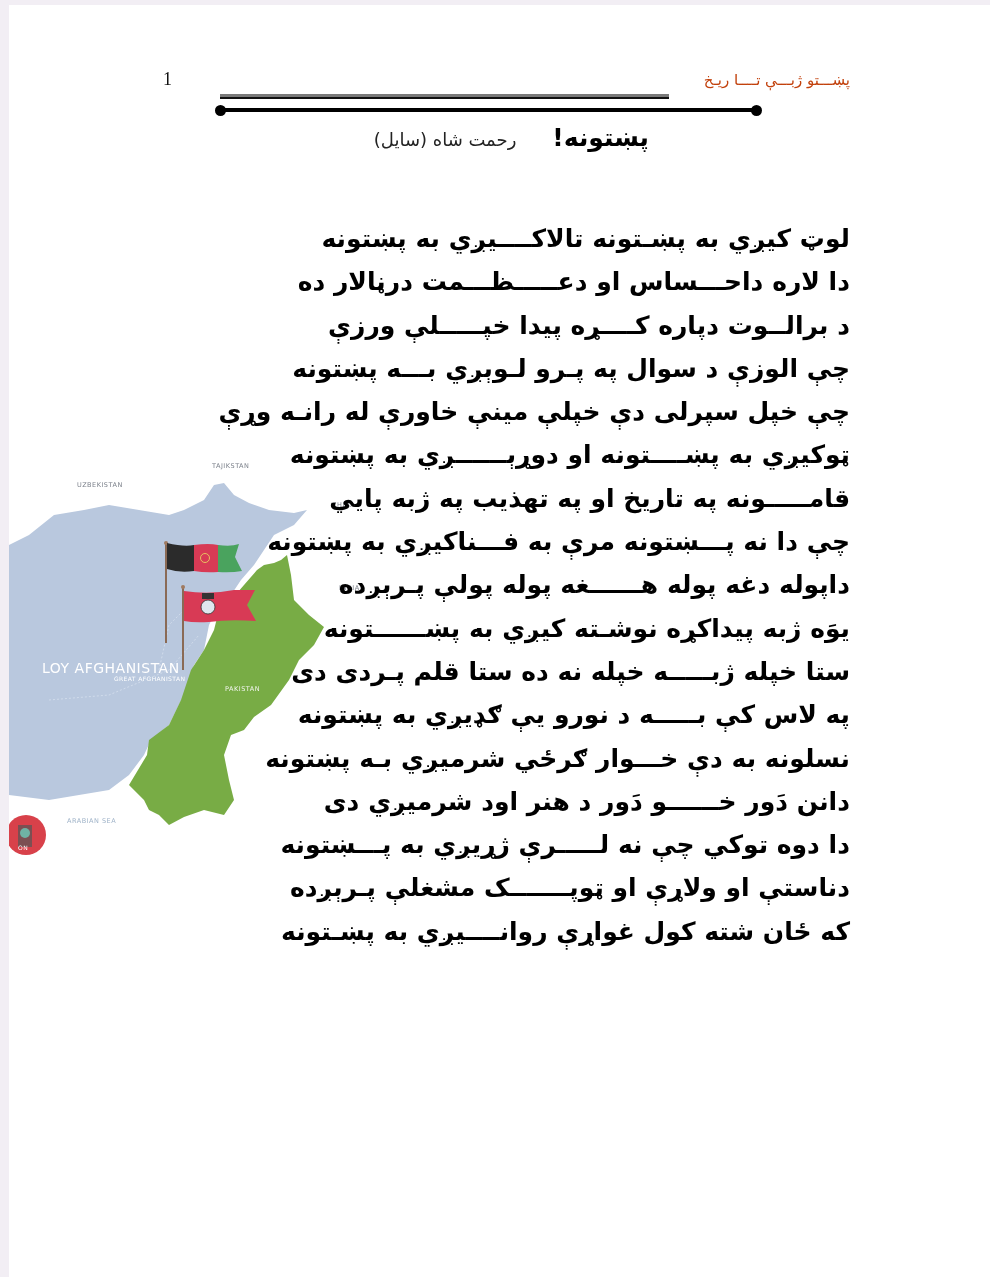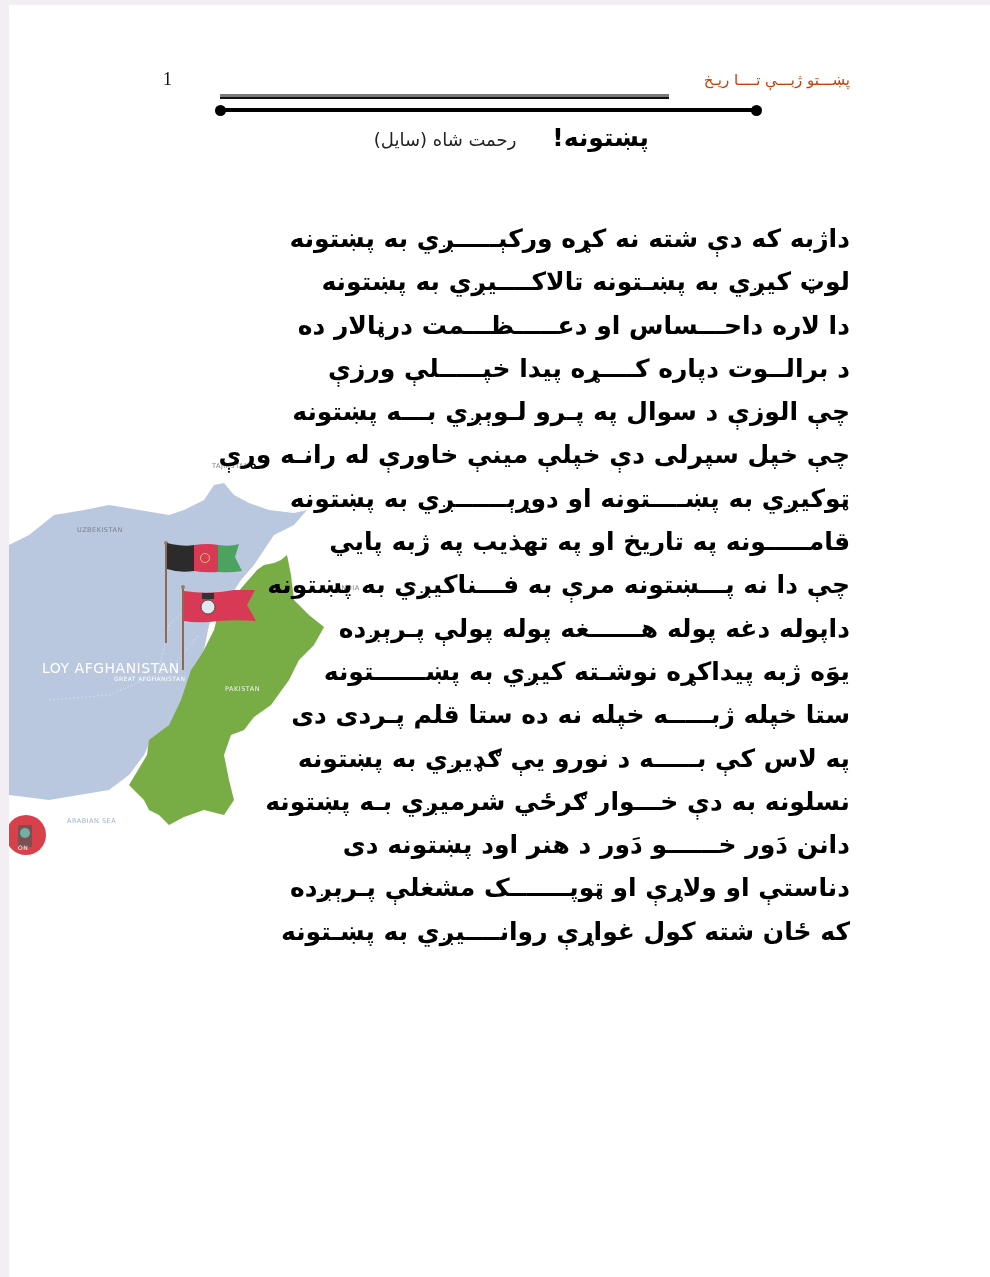--- a/index.html
+++ b/index.html
@@ -177,43 +177,43 @@
       <circle cx="174" cy="132" r="2" fill="#a07a60"></circle>
       <path d="M175,136 Q200,140 225,135 L246,135 L238,150 L247,166 Q220,164 200,167 Q185,168 175,166 Z" fill="#d83a55"></path>
       <circle cx="199" cy="152" r="7" fill="#dfe7ef" stroke="#333" stroke-width="0.8"></circle>
       <rect x="193" y="138" width="12" height="6" fill="#333"></rect>
 
       <circle cx="17" cy="380" r="20" fill="#d8414a"></circle>
       <rect x="9" y="370" width="14" height="22" fill="#555" opacity="0.7"></rect>
       <circle cx="16" cy="378" r="5" fill="#6fb2a4"></circle>
     </svg>
     <div class="map-label" style="left:203px; top:7px;">TAJIKSTAN</div>
-    <div class="map-label" style="left:68px; top:26px;margin-top:45px;">UZBEKISTAN</div>
+    <div class="map-label" style="left:68px; top:26px;">UZBEKISTAN</div>
     <div class="map-label" style="left:323px; top:46px;">CHINA</div>
     <div class="map-label" style="left:330px; top:129px;">INDIA</div>
     <div class="map-label" style="left:216px; top:230px; color:#f2f5ee;">PAKISTAN</div>
     <div class="map-label" style="left:30px; top:362px; color:#9fb3c8;margin-left:28px;">ARABIAN SEA</div>
     <div class="map-title">LOY AFGHANISTAN</div>
     <div class="map-subtitle">GREAT AFGHANISTAN</div>
     <div class="map-label" style="left:9px; top:389px; color:#fff; font-size:6px;">ON</div>
   </div>
 
   <ol class="poem">
-    <li>داژبه که دې شته نه کړه ورکېـــــږي به پښتونه</li>
     <li>لوټ کیږي به پښـتونه تالاکــــیږي به پښتونه</li>
     <li>دا لاره داحـــساس او دعـــــظـــمت درڼالار ده</li>
     <li>د برالــوت دپاره کــــړه پیدا خپـــــلې ورزې</li>
     <li>چې الوزې د سوال په پـرو لـوېږي بـــه پښتونه</li>
     <li>چې خپل سپرلی دې خپلې مینې خاورې له رانـه وړې</li>
     <li>ټوکیږي به پښــــتونه او دوړېــــــږي به پښتونه</li>
     <li>قامـــــونه په تاریخ او په تهذیب په ژبه پایي</li>
     <li>چې دا نه پـــښتونه مرې به فـــناکیږي به پښتونه</li>
     <li>داپوله دغه پوله هــــــغه پوله پولې پـرېږده</li>
     <li>یوَه ژبه پیداکړه نوشـته کیږي به پښــــــتونه</li>
     <li>ستا خپله ژبـــــه خپله نه ده ستا قلم پـردی دی</li>
     <li>په لاس کې بـــــه د نورو یې ګډیږي به پښتونه</li>
     <li>نسلونه به دې خـــوار ګرځي شرمیږي بـه پښتونه</li>
-    <li>دانن دَور خــــــو دَور د هنر اود پښتونه دی</li>
+    <li>دانن دَور خــــــو دَور د هنر اود شرمیږي دی</li>
+    <li>دا دوه توکي چې نه لـــــرې ژړیږي به پـــښتونه</li>
     <li>دناستې او ولاړې او ټوپـــــــک مشغلې پـرېږده</li>
     <li>که ځان شته کول غواړې روانــــیږي به پښـتونه</li>
   </ol>
 
 </div>
 
 </body></html>

